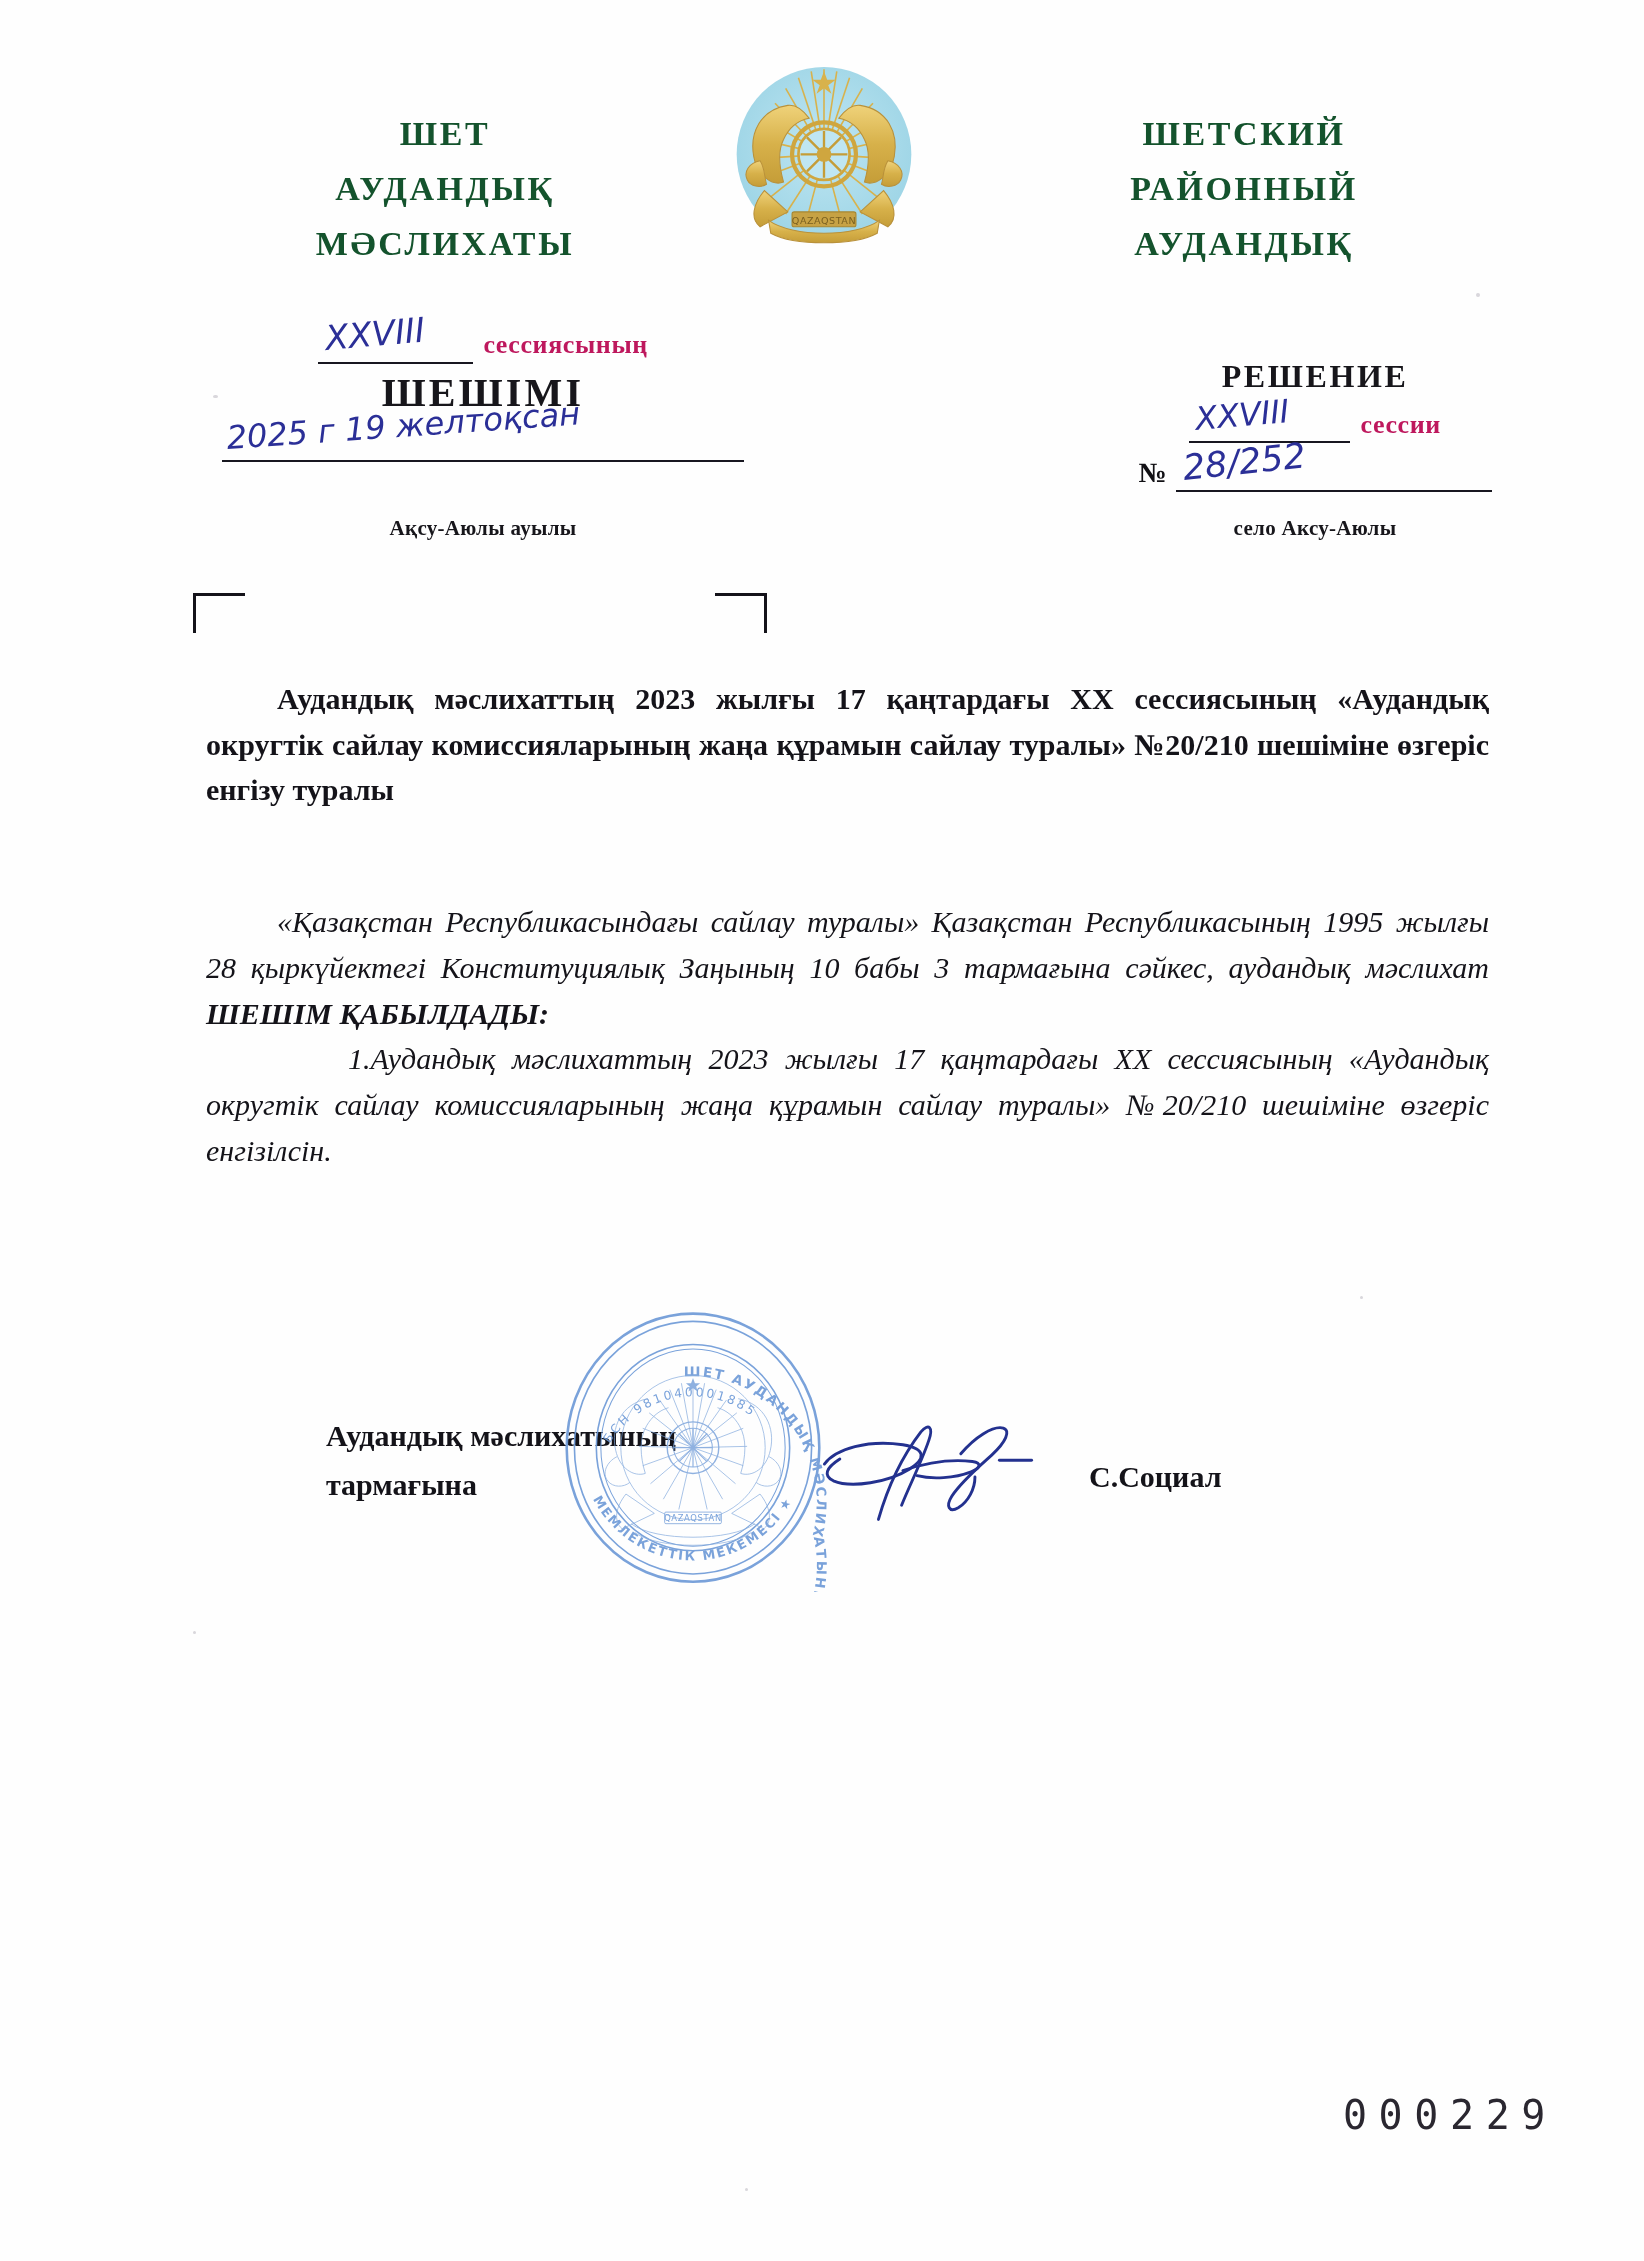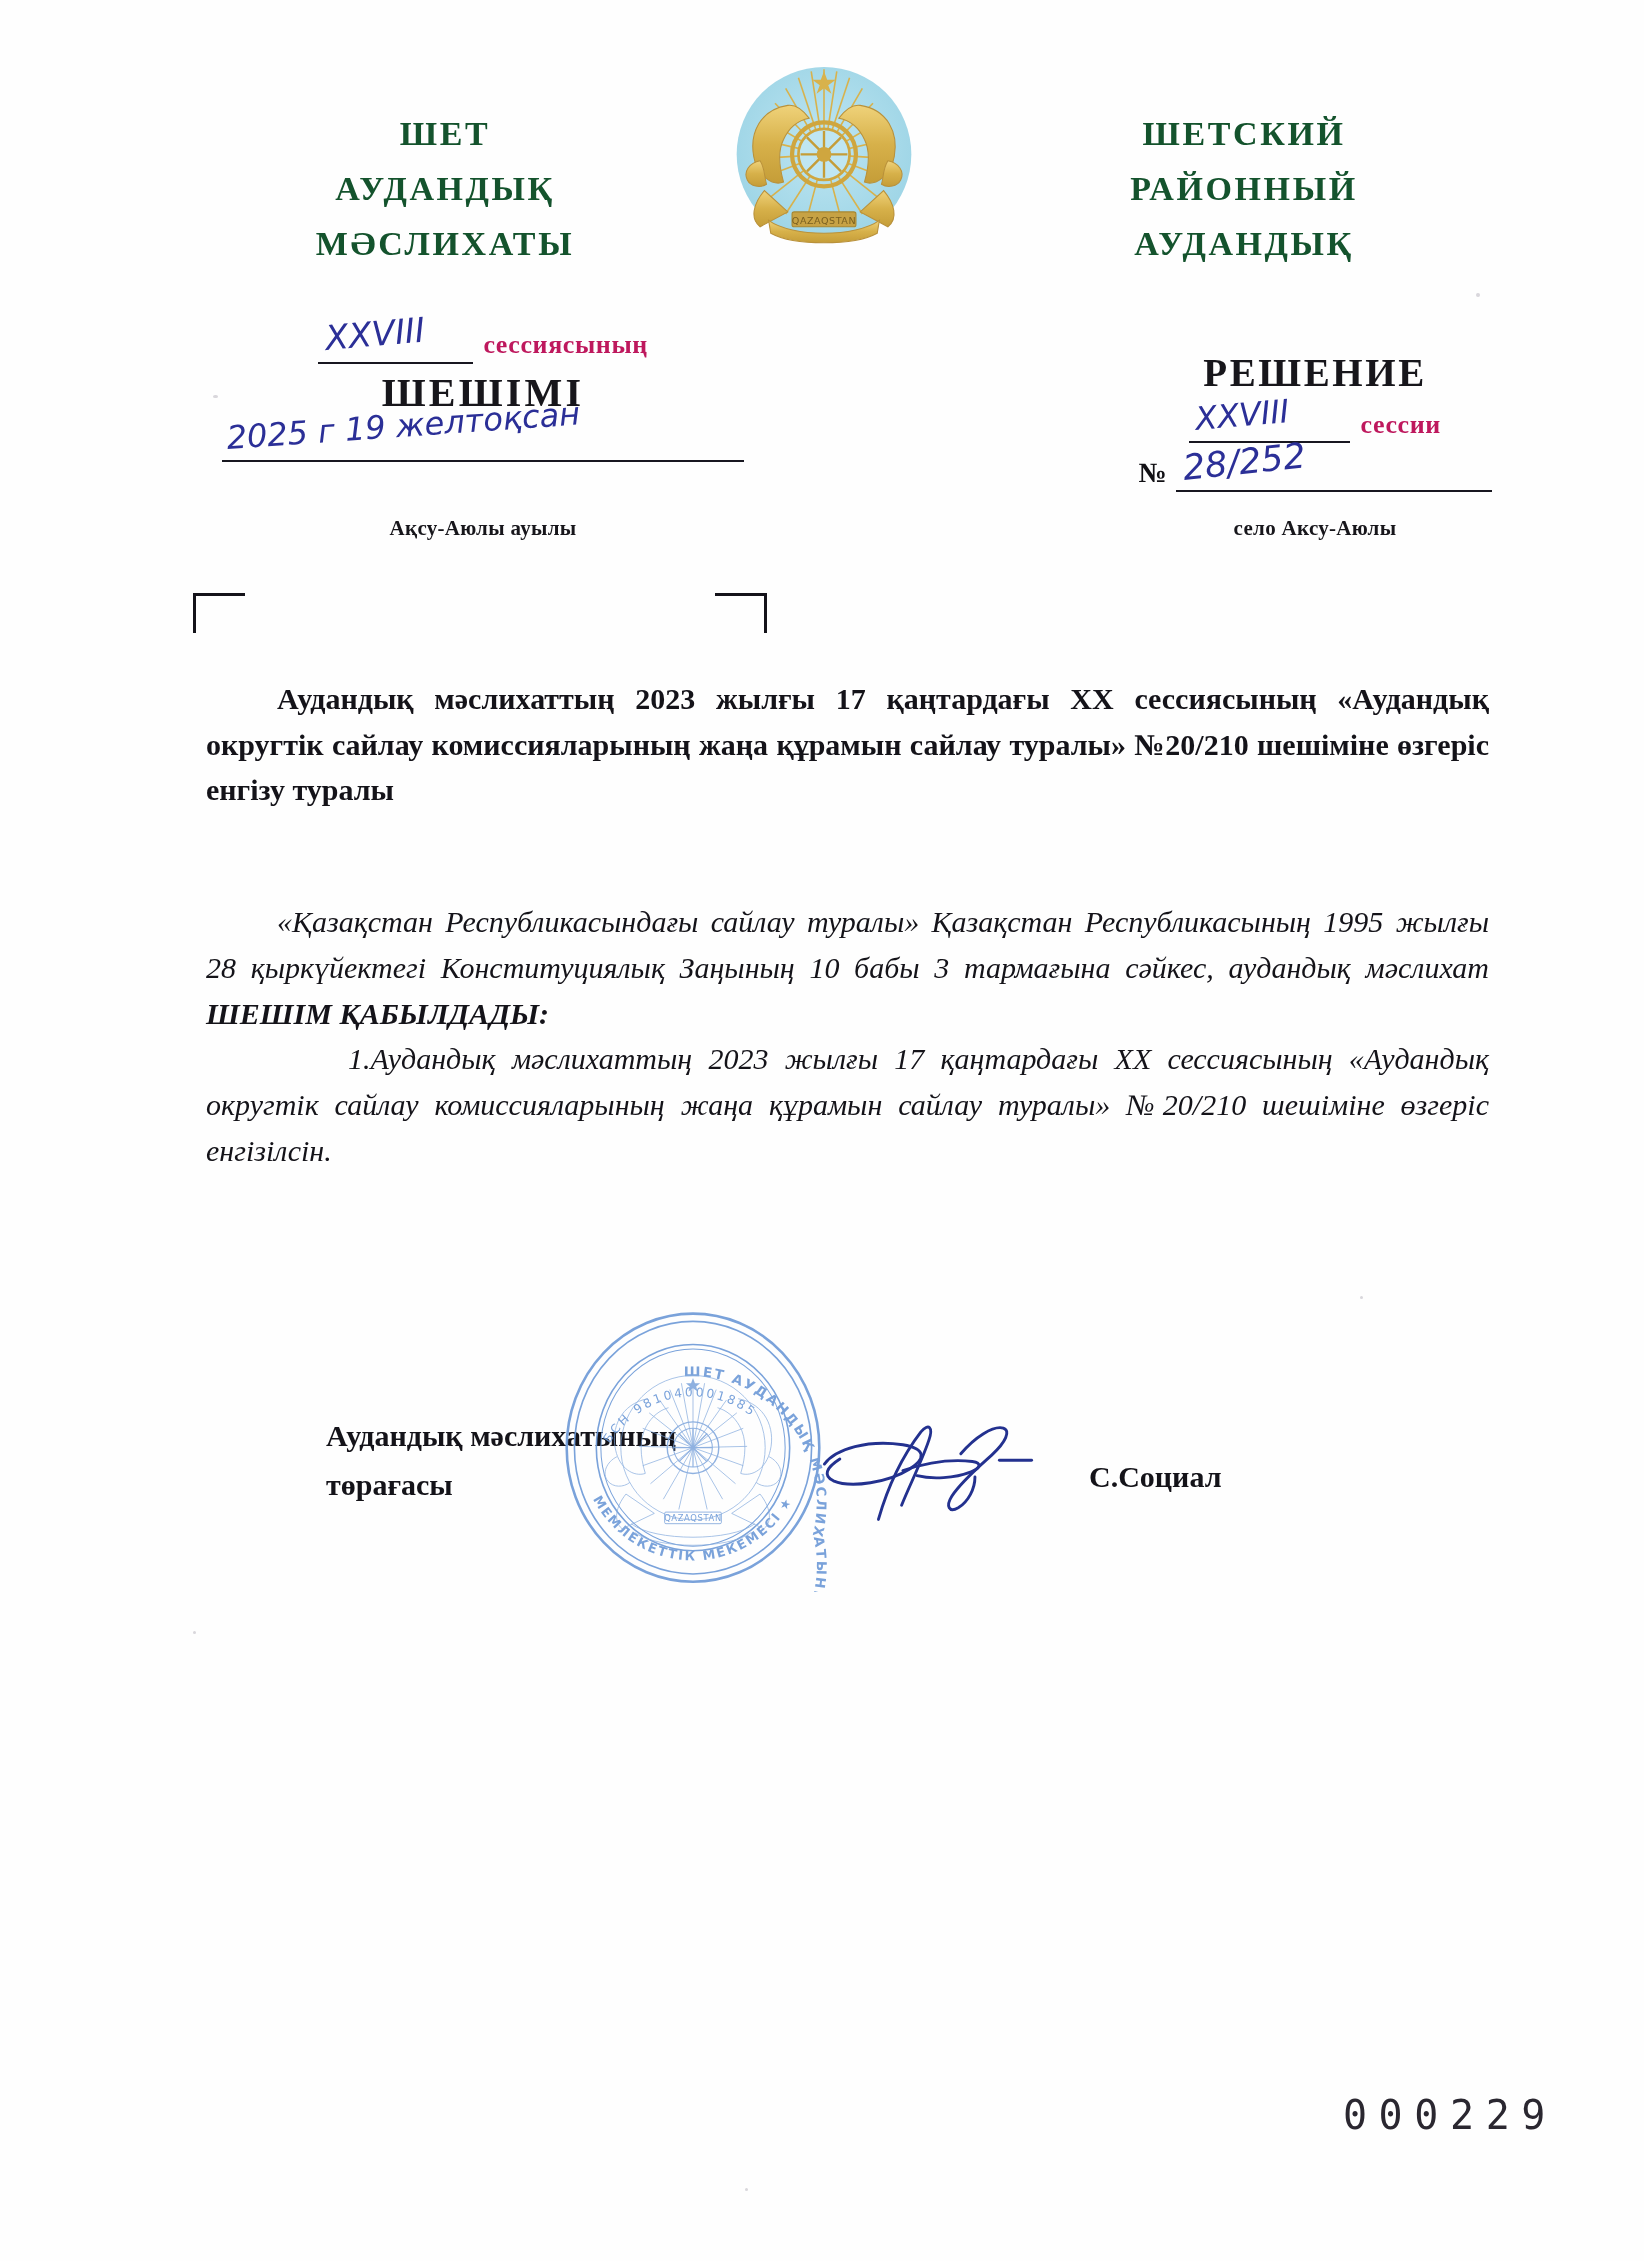--- a/index.html
+++ b/index.html
@@ -93,24 +93,24 @@
 
   .big-word {
     font-weight: bold;
     font-size: 40px;
     letter-spacing: 3.2px;
     text-align: center;
     color: #17161b;
     margin-top: 5.2px;
   }
   .big-word.ru-title {
-    font-size: 39px;
+    font-size: 32px;
     letter-spacing: 2.6px;
     text-align: center;
-    margin-top: 8px;
+    margin-top: 16px;
   }
 
   .date-row {
     margin-top: 3.9px;
     display: flex;
     justify-content: center;
   }
   .num-row {
     margin-top: 6.4px;
     display: flex;
@@ -385,21 +385,21 @@
 
   <div class="body-text">
     <p class="para"><span>«Қазақстан Республикасындағы сайлау туралы» Қазақстан Республикасының 1995 жылғы 28 қыркүйектегі Конституциялық Заңының 10 бабы 3 тармағына сәйкес, аудандық мәслихат </span><b>ШЕШІМ ҚАБЫЛДАДЫ:</b></p>
 
     <p class="para item"><span class="num-lead">1.</span><span>Аудандық мәслихаттың 2023 жылғы 17 қаңтардағы XX сессиясының «Аудандық округтік сайлау комиссияларының жаңа құрамын сайлау туралы» №20/210 шешіміне өзгеріс енгізілсін.</span></p>
 
   </div>
 
   <div class="sig-label">
     <div>Аудандық мәслихатының</div>
-    <div>төрағасы</div>
+    <div>тармағына</div>
   </div>
 
   <div class="stamp">
     <svg viewBox="0 0 440 450" width="284" height="290">
       <defs>
         <path id="outerArc" d="M 220 412 m -186 -52 a 192 196 0 1 1 372 0 a 192 196 0 1 1 -372 0" fill="none"></path>
         <path id="outerArcBottom" d="M 46 248 a 176 180 0 0 0 348 0" fill="none"></path>
         <path id="innerArc" d="M 220 380 m -148 -42 a 152 156 0 1 1 296 0" fill="none"></path>
       </defs>
       <g stroke="#6f9bd8" fill="none">

